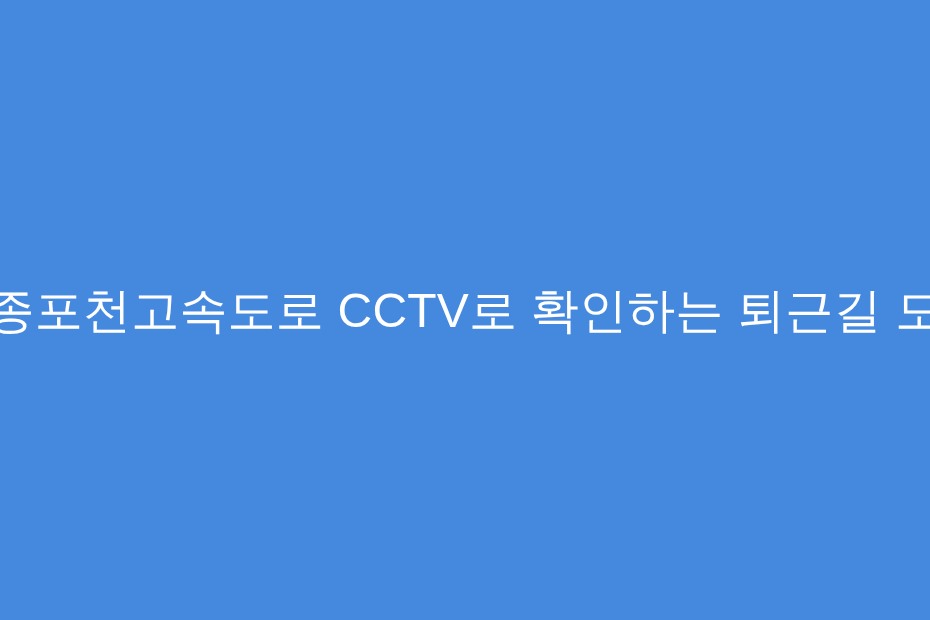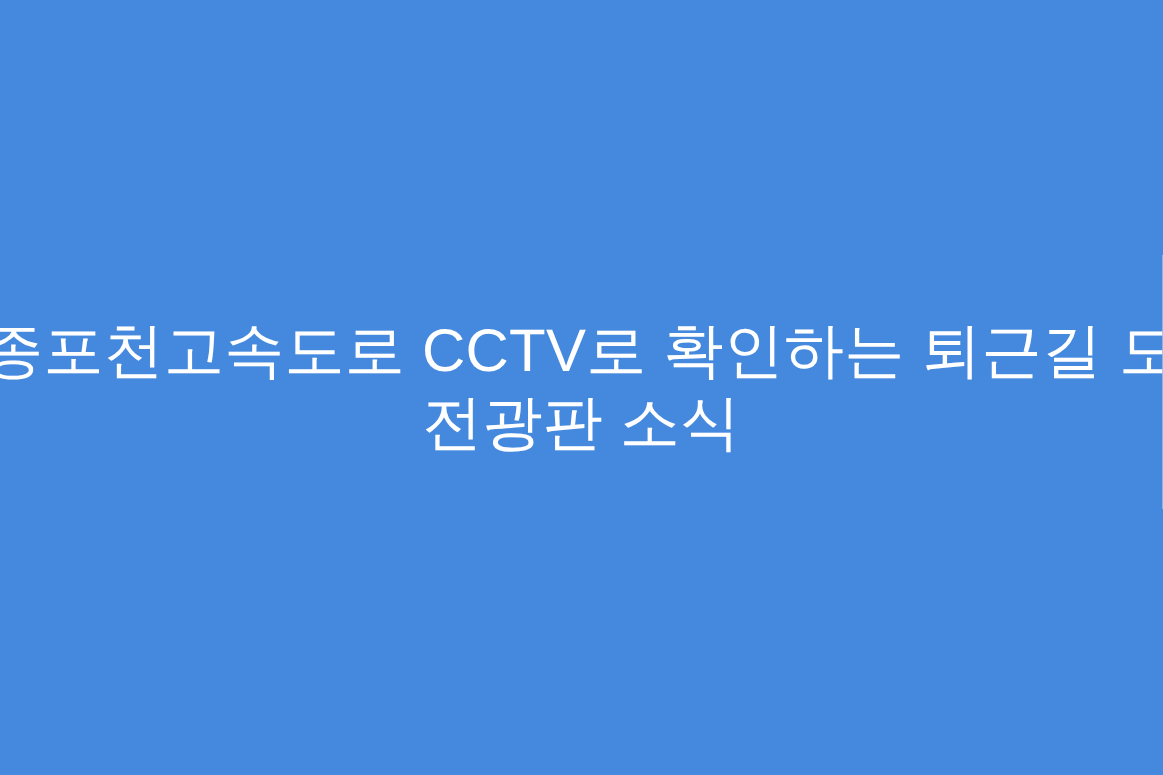--- a/index.html
+++ b/index.html
@@ -53,17 +53,16 @@
 </style>
 </head>
 <body>
 
 <div class="thumbnail-card">
 
   <div class="title-block">
 
     <span class="title-line is-overflowing">종포천고속도로 CCTV로 확인하는 퇴근길 도</span>
 
-    <span class="title-line">전광판 소식</span>
 
   </div>
 
 </div>
 
 </body></html>

